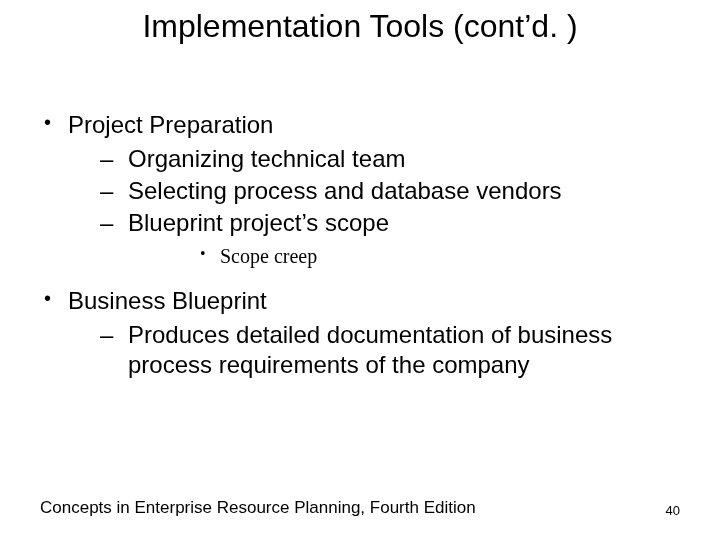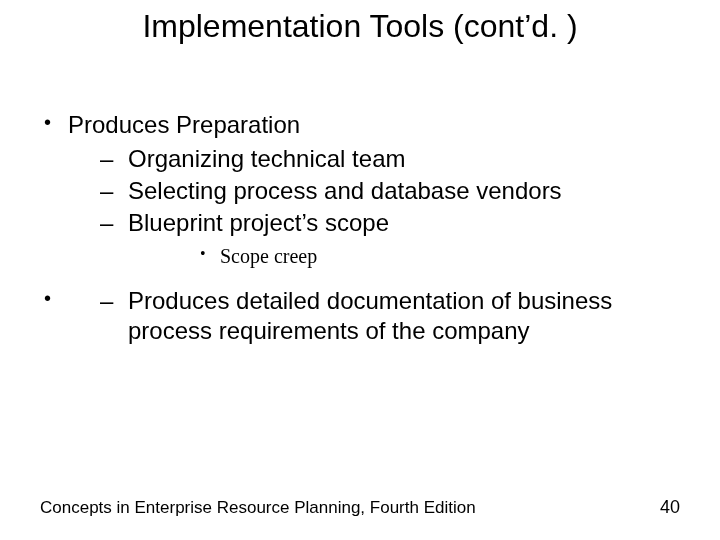--- a/index.html
+++ b/index.html
@@ -91,46 +91,47 @@
   .footer-left {
     position: absolute;
     bottom: 22px;
     left: 40px;
     font-size: 17px;
   }
   .footer-right {
     position: absolute;
     bottom: 22px;
     right: 40px;
-    font-size: 18px;
+    font-size: 13px;
   }
 </style>
 </head>
 <body>
 
 <div class="slide">
 
   <div class="title">Implementation Tools (cont’d. )</div>
 
   <div class="body">
     <ul class="lvl1">
       <li>
-        <span>Produces Preparation</span>
+        <span>Project Preparation</span>
         <ul class="lvl2">
           <li><span>Organizing technical team</span></li>
           <li><span>Selecting process and database vendors</span></li>
           <li>
             <span>Blueprint project’s scope</span>
             <ul class="lvl3">
               <li><span>Scope creep</span></li>
             </ul>
           </li>
         </ul>
       </li>
       <li>
+        <span>Business Blueprint</span>
         <ul class="lvl2">
           <li><span>Produces detailed documentation of business process requirements of the company</span></li>
         </ul>
       </li>
     </ul>
   </div>
 
   <div class="footer-left">Concepts in Enterprise Resource Planning, Fourth Edition</div>
   <div class="footer-right">40</div>
 

